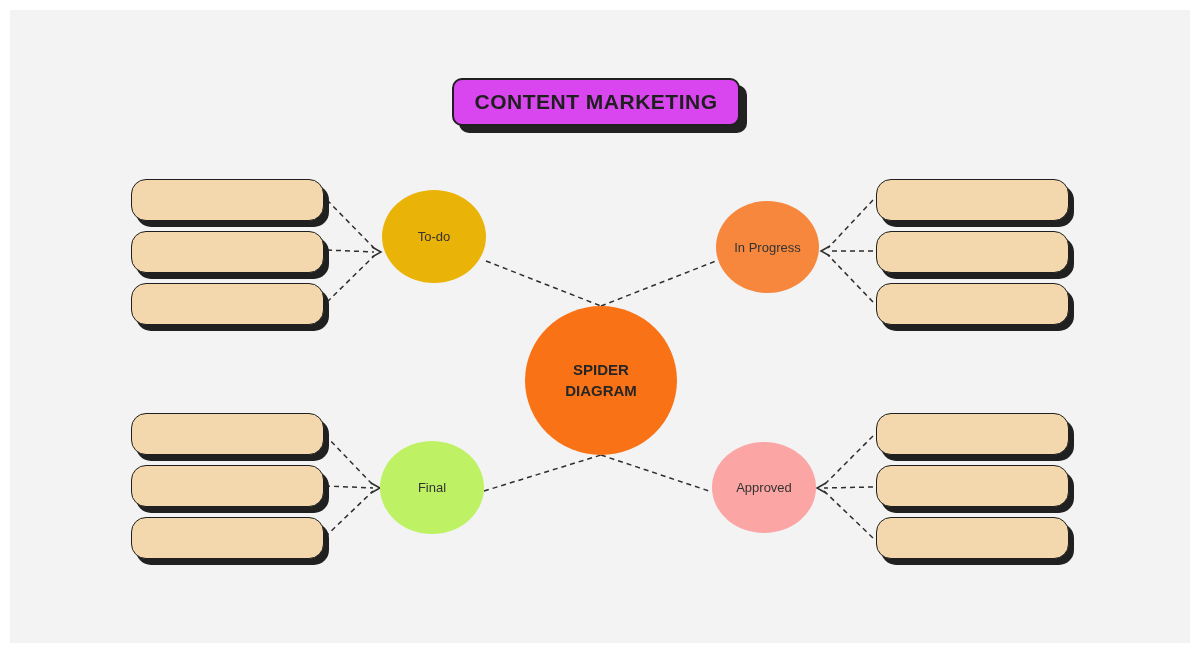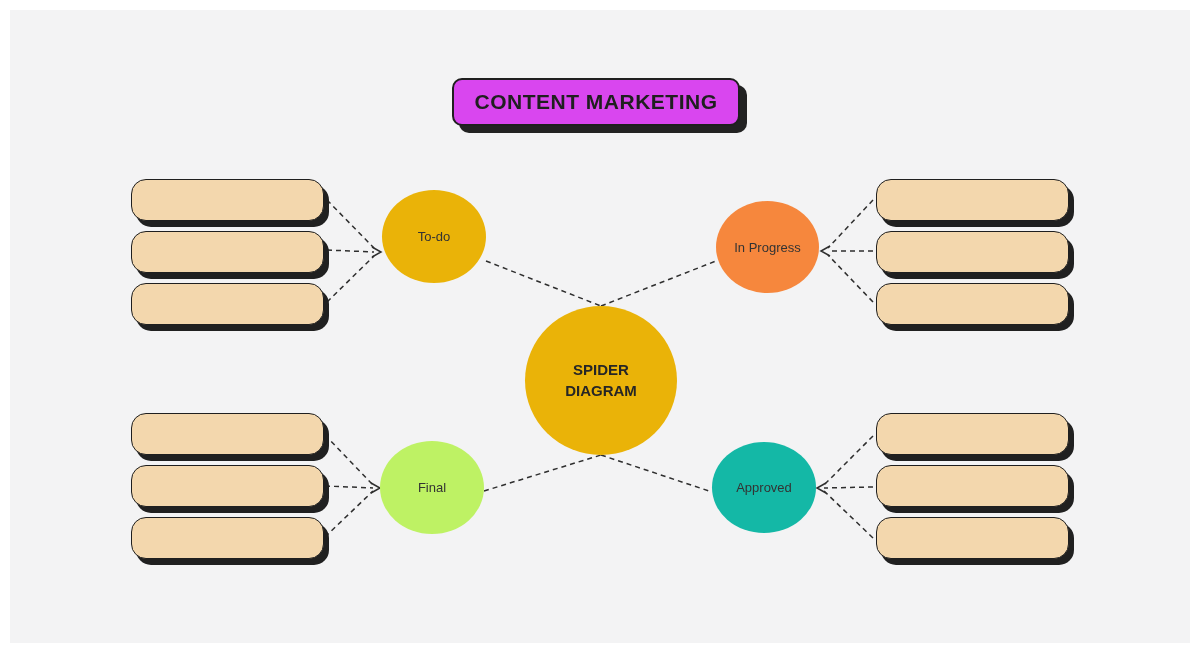--- a/index.html
+++ b/index.html
@@ -139,20 +139,20 @@
 
   <div class="node-circle" style="left: 382px; top: 190px; width: 104px; height: 93px; background-color: #eab308;">
     <span class="node-label">To-do</span>
   </div>
   <div class="node-circle" style="left: 716px; top: 201px; width: 103px; height: 92px; background-color: rgb(246, 135, 61);">
     <span class="node-label">In Progress</span>
   </div>
   <div class="node-circle" style="left: 380px; top: 441px; width: 104px; height: 93px; background-color: #bef264;">
     <span class="node-label">Final</span>
   </div>
-  <div class="node-circle" style="left: 712px; top: 442px; width: 104px; height: 91px; background-color: #14b8a6;">
+  <div class="node-circle" style="left: 712px; top: 442px; width: 104px; height: 91px; background-color: #fca5a5;">
     <span class="node-label">Approved</span>
   </div>
 
-  <div class="node-circle center" style="left: 525px; top: 306px; width: 152px; height: 149px; background-color: #eab308;">
+  <div class="node-circle center" style="left: 525px; top: 306px; width: 152px; height: 149px; background-color: #f97316;">
     <span class="node-label">SPIDER DIAGRAM</span>
   </div>
 </div>
 
 </body></html>

